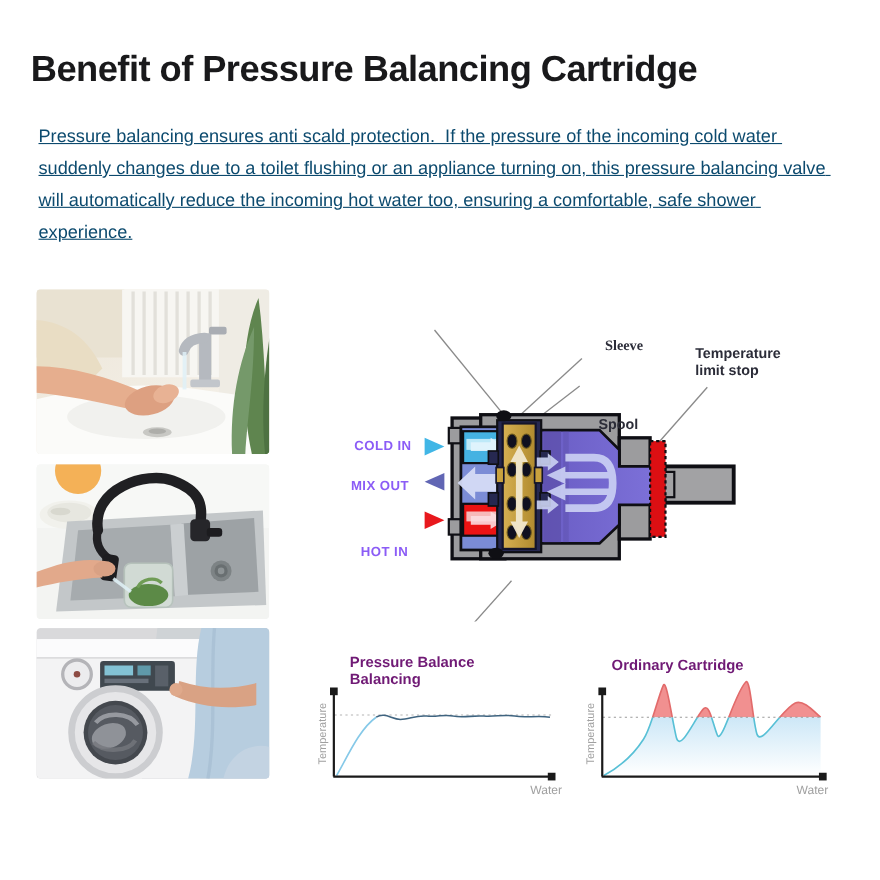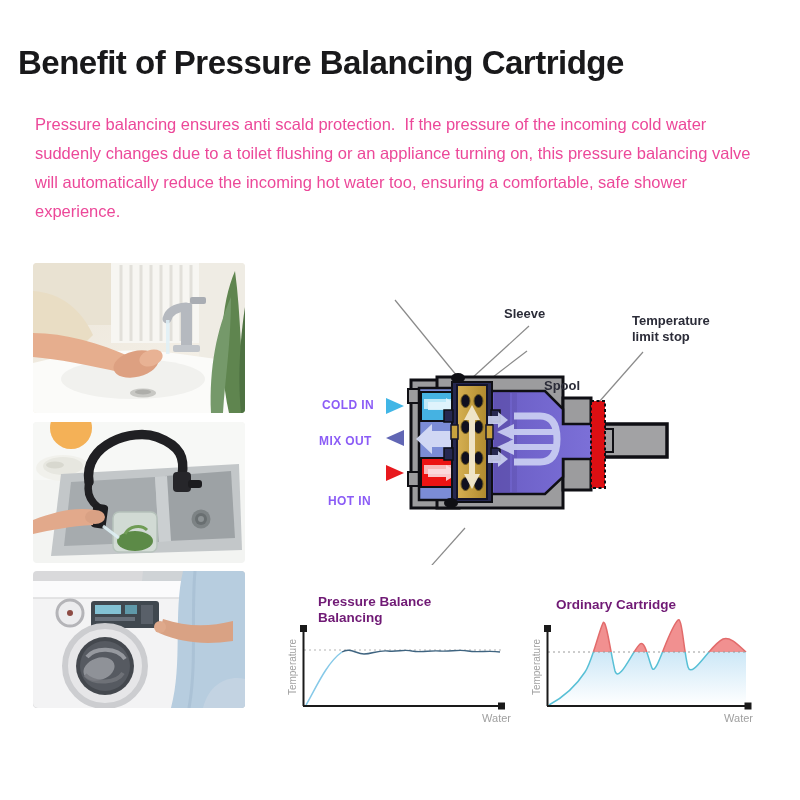--- a/index.html
+++ b/index.html
@@ -1,22 +1,22 @@
 <!DOCTYPE html>
 <html><head>
 <meta charset="utf-8">
 <style>
   html,body{margin:0;padding:0;background:#fff;}
   #page{position:relative;width:800px;height:800px;background:#ffffff;overflow:hidden;
         font-family:"Liberation Sans","DejaVu Sans",sans-serif;}
   .abs{position:absolute;}
-  #page-title{left:18px;top:44px;width:740px;font-size:33px;font-weight:700;
+  #page-title{left:28px;top:44px;width:740px;font-size:33px;font-weight:700;
               letter-spacing:-0.5px;color:#19191b;}
-  #intro{left:35px;top:110px;width:737px;font-size:16.5px;line-height:29px;color:#ec4899;
-         white-space:pre-wrap;}
+  #intro{left:35px;top:110px;width:737px;font-size:16.5px;line-height:29px;color:#0c4a6e;
+         white-space:pre-wrap;text-decoration:underline;}
   .photo{left:33px;width:212px;border-radius:4px;overflow:hidden;line-height:0;}
   .photo svg{display:block;}
   
   .callout{font-size:13px;line-height:16px;font-weight:600;color:#2b2c38;}
   .port-label{font-size:12px;font-weight:700;letter-spacing:.4px;color:#8b5cf6;}
   
   .chart-title{font-size:13.5px;line-height:16px;font-weight:700;color:#701a75;}
   svg text{font-family:"Liberation Sans","DejaVu Sans",sans-serif;}
 </style>
 </head>
@@ -223,21 +223,21 @@
     <rect x="591" y="401" width="14" height="87" fill="#DC0F13" stroke="#0f0f14" stroke-width="2" stroke-dasharray="3 2.5"></rect>
 
     <ellipse cx="458" cy="378" rx="7" ry="5" fill="#0f0f14"></ellipse>
     <ellipse cx="451" cy="503" rx="7" ry="5" fill="#0f0f14"></ellipse>
 
     <polygon points="386,398 386,414 404,406" fill="#41B6E6"></polygon>
     <polygon points="404,430 404,446 386,438" fill="#6166B4"></polygon>
     <polygon points="386,465 386,481 404,473" fill="#E8181D"></polygon>
   </svg>
 
-  <div class="abs callout" style="left:504px;top:306px;">Sleeve</div>
+  <div class="abs callout" style="left:550px;top:306px;font-family:Liberation Serif, serif;">Sleeve</div>
   <div class="abs callout" style="left:544px;top:334px;margin-top:44px;">Spool</div>
   <div class="abs callout" style="left:632px;top:313px;">
     <div>Temperature</div>
     <div>limit stop</div>
   </div>
   <div class="abs port-label" style="left:322px;top:398px;">COLD IN</div>
   <div class="abs port-label" style="left:319px;top:434px;">MIX OUT</div>
   <div class="abs port-label" style="left:328px;top:470px;margin-top:24px;">HOT IN</div>
 
   <div class="abs chart-title" style="left:318px;top:594px;">

